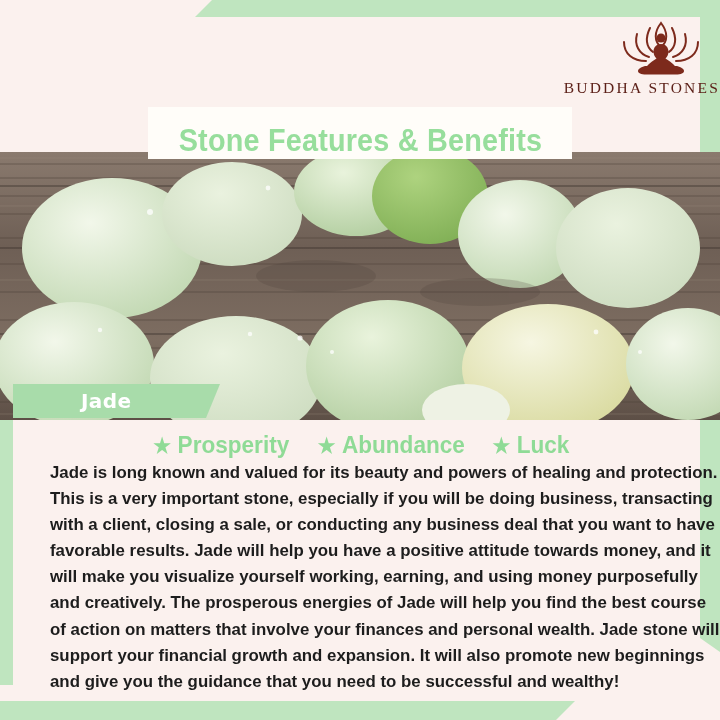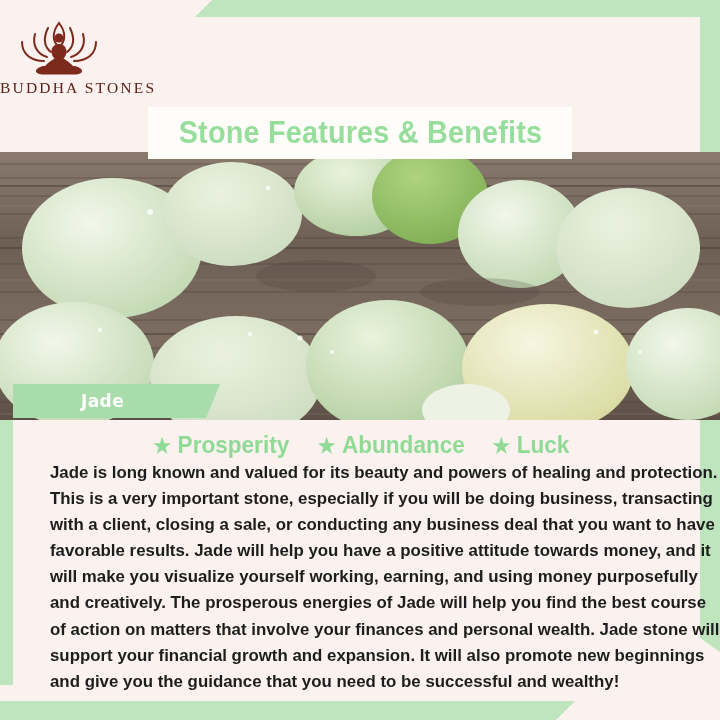--- a/index.html
+++ b/index.html
@@ -31,33 +31,33 @@
   }
   .band-bottom{
     position:absolute;left:0;bottom:0;width:575px;height:19px;
     background:#bfe5bf;
     clip-path:polygon(0 0,100% 0,calc(100% - 19px) 100%,0 100%);
   }
 
   
   .logo-wrap{
     position:absolute;top:18px;left:0;width:720px;height:92px;
-    display:flex;flex-direction:column;align-items:flex-start;justify-content:flex-start;
+    display:flex;flex-direction:column;align-items:flex-end;justify-content:flex-start;
   }
   .logo-mark{width:118px;height:58px;display:block;}
   .logo-text{
     margin-top:3px;
     font-family:"Liberation Serif","DejaVu Serif",serif;
     font-size:15.5px;letter-spacing:2.2px;color:#5c2018;font-weight:400;
   }
 
   
   .title-banner{
     position:absolute;left:148px;top:107px;width:424px;height:52px;
-    background:#fffdf9;display:flex;align-items:center;justify-content:center;z-index:6;
+    background:#fffdf9;display:flex;align-items:flex-end;justify-content:center;z-index:6;
   }
   .title-text{
     font-family:"Liberation Sans Narrow","Liberation Sans",sans-serif;
     font-weight:bold;font-size:31px;color:#97de9c;letter-spacing:.2px;
     transform:scaleX(.93);transform-origin:center;white-space:nowrap;
   }
 
   
   .photo{
     position:absolute;left:0;top:152px;width:720px;height:268px;overflow:hidden;
@@ -66,21 +66,21 @@
   .photo svg{display:block;width:720px;height:268px;}
 
   
   .jade-label{
     position:absolute;left:13px;top:384px;width:207px;height:34px;
     background:#a8dcaa;z-index:7;
     clip-path:polygon(0 0,100% 0,calc(100% - 14px) 100%,0 100%);
     display:flex;align-items:center;
   }
   .jade-text{
-    margin-left:68px;color:#ffffff;font-weight:bold;font-size:17px;letter-spacing:.4px;
+    margin-left:68px;color:#ffffff;font-weight:bold;font-size:20px;letter-spacing:.4px;
     font-family:"DejaVu Sans","Liberation Sans",sans-serif;
   }
 
   
   .benefits{
     position:absolute;left:0;top:430px;width:720px;height:30px;
     display:flex;align-items:center;justify-content:center;gap:0;
   }
   .benefit{
     display:inline-flex;align-items:center;

